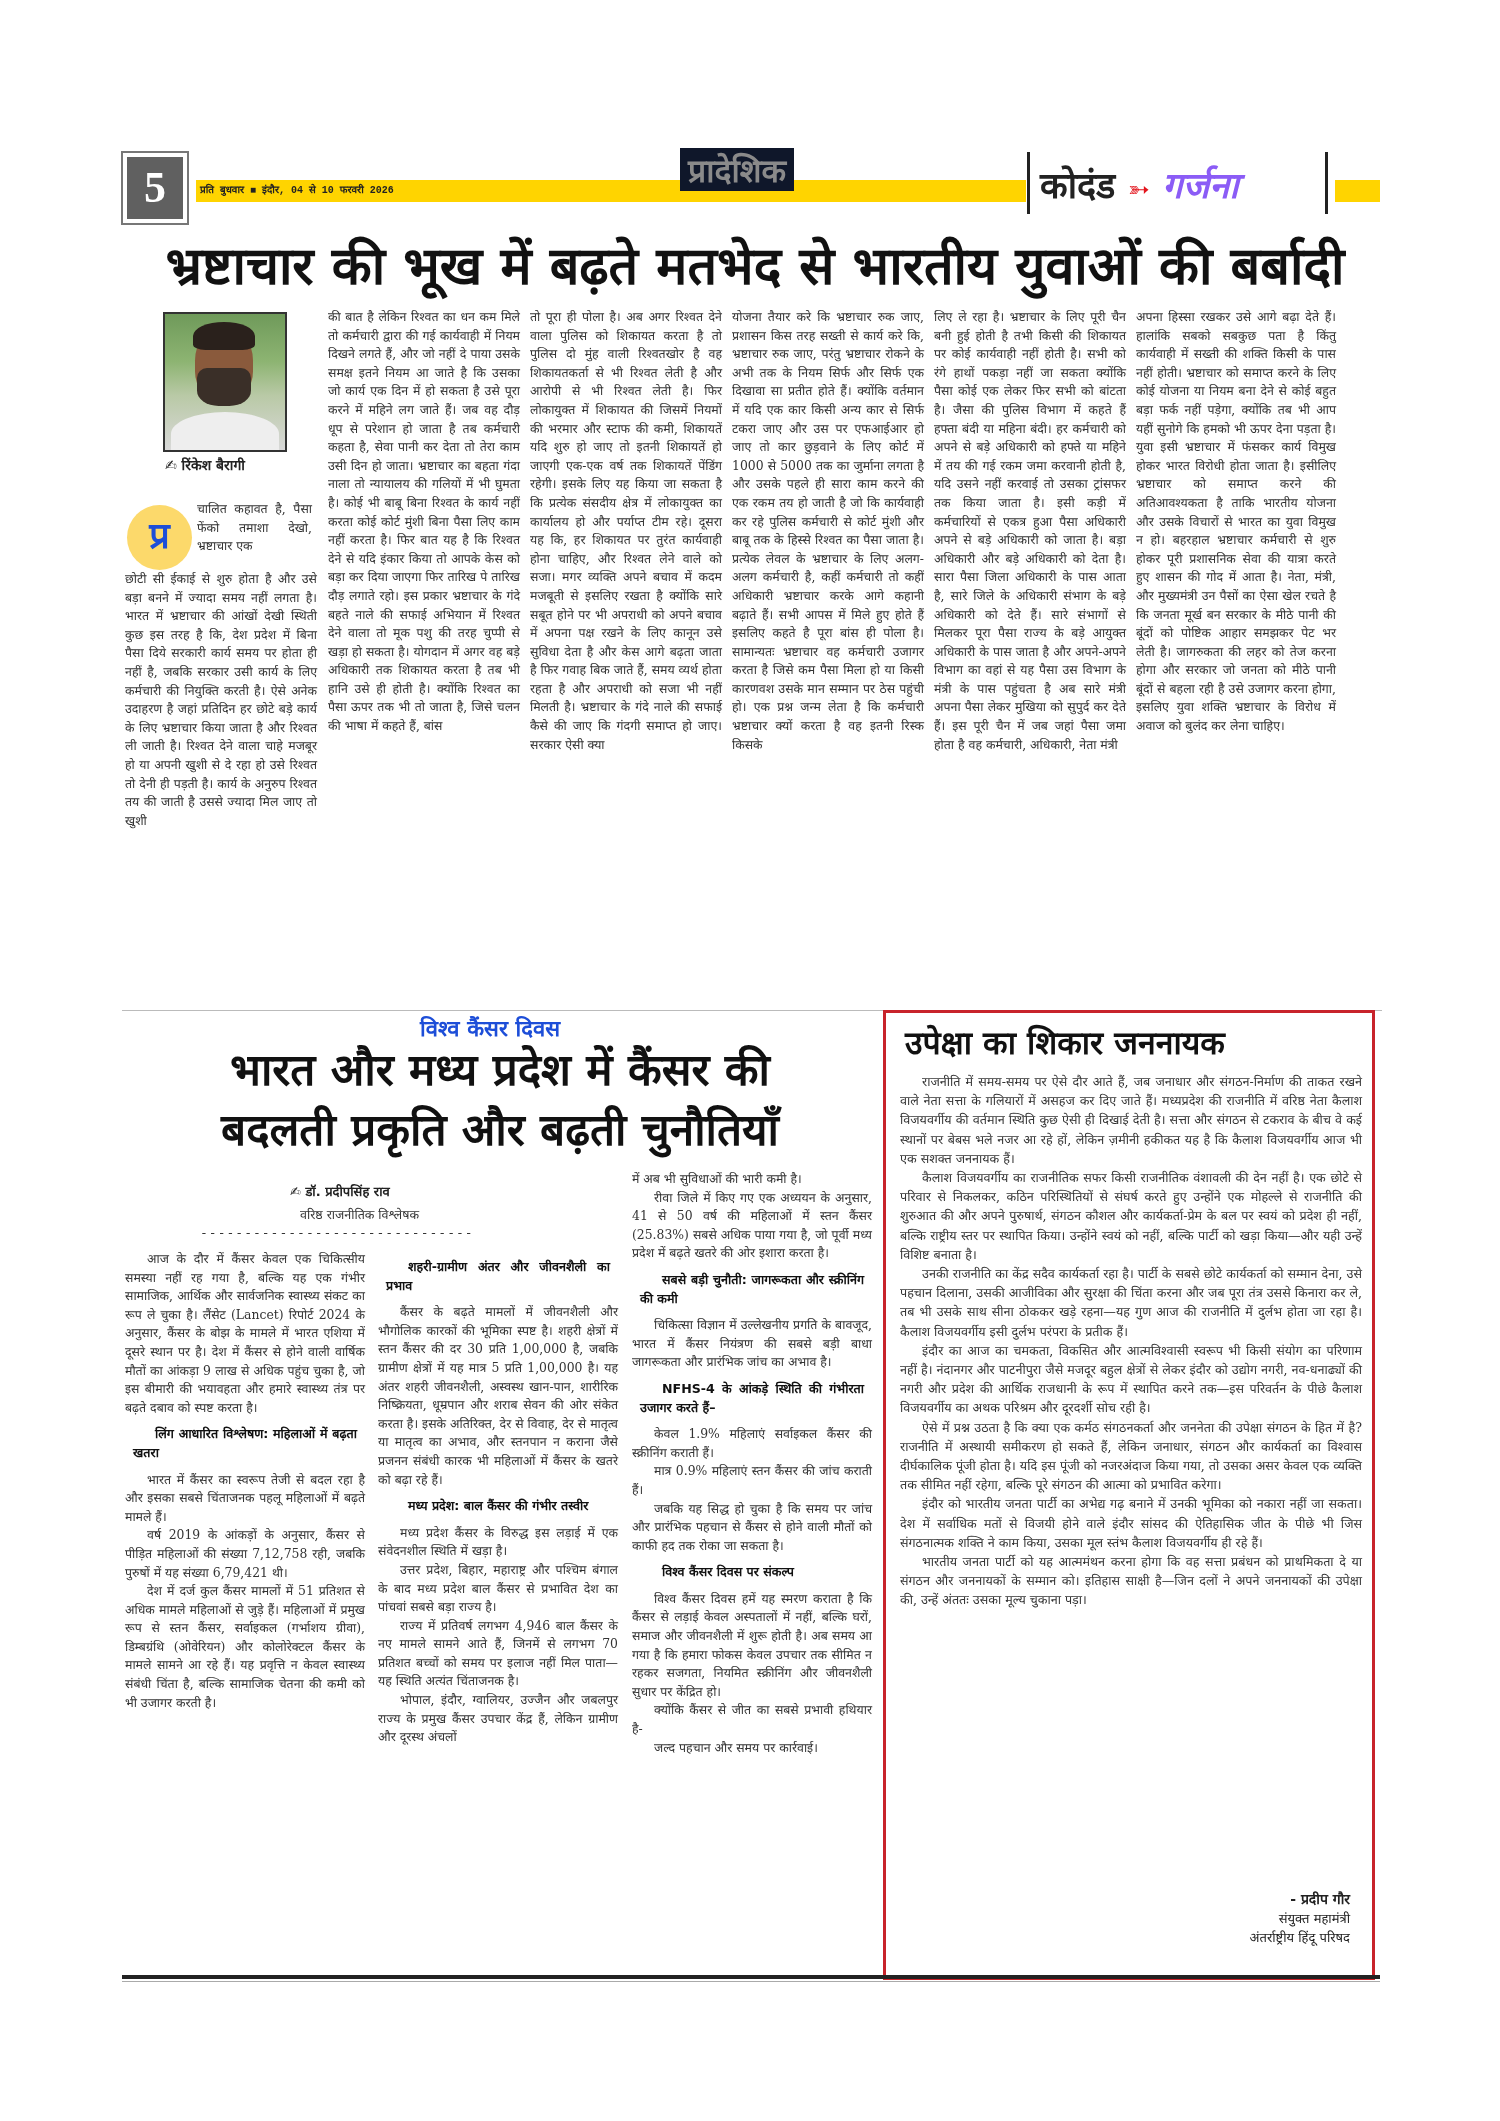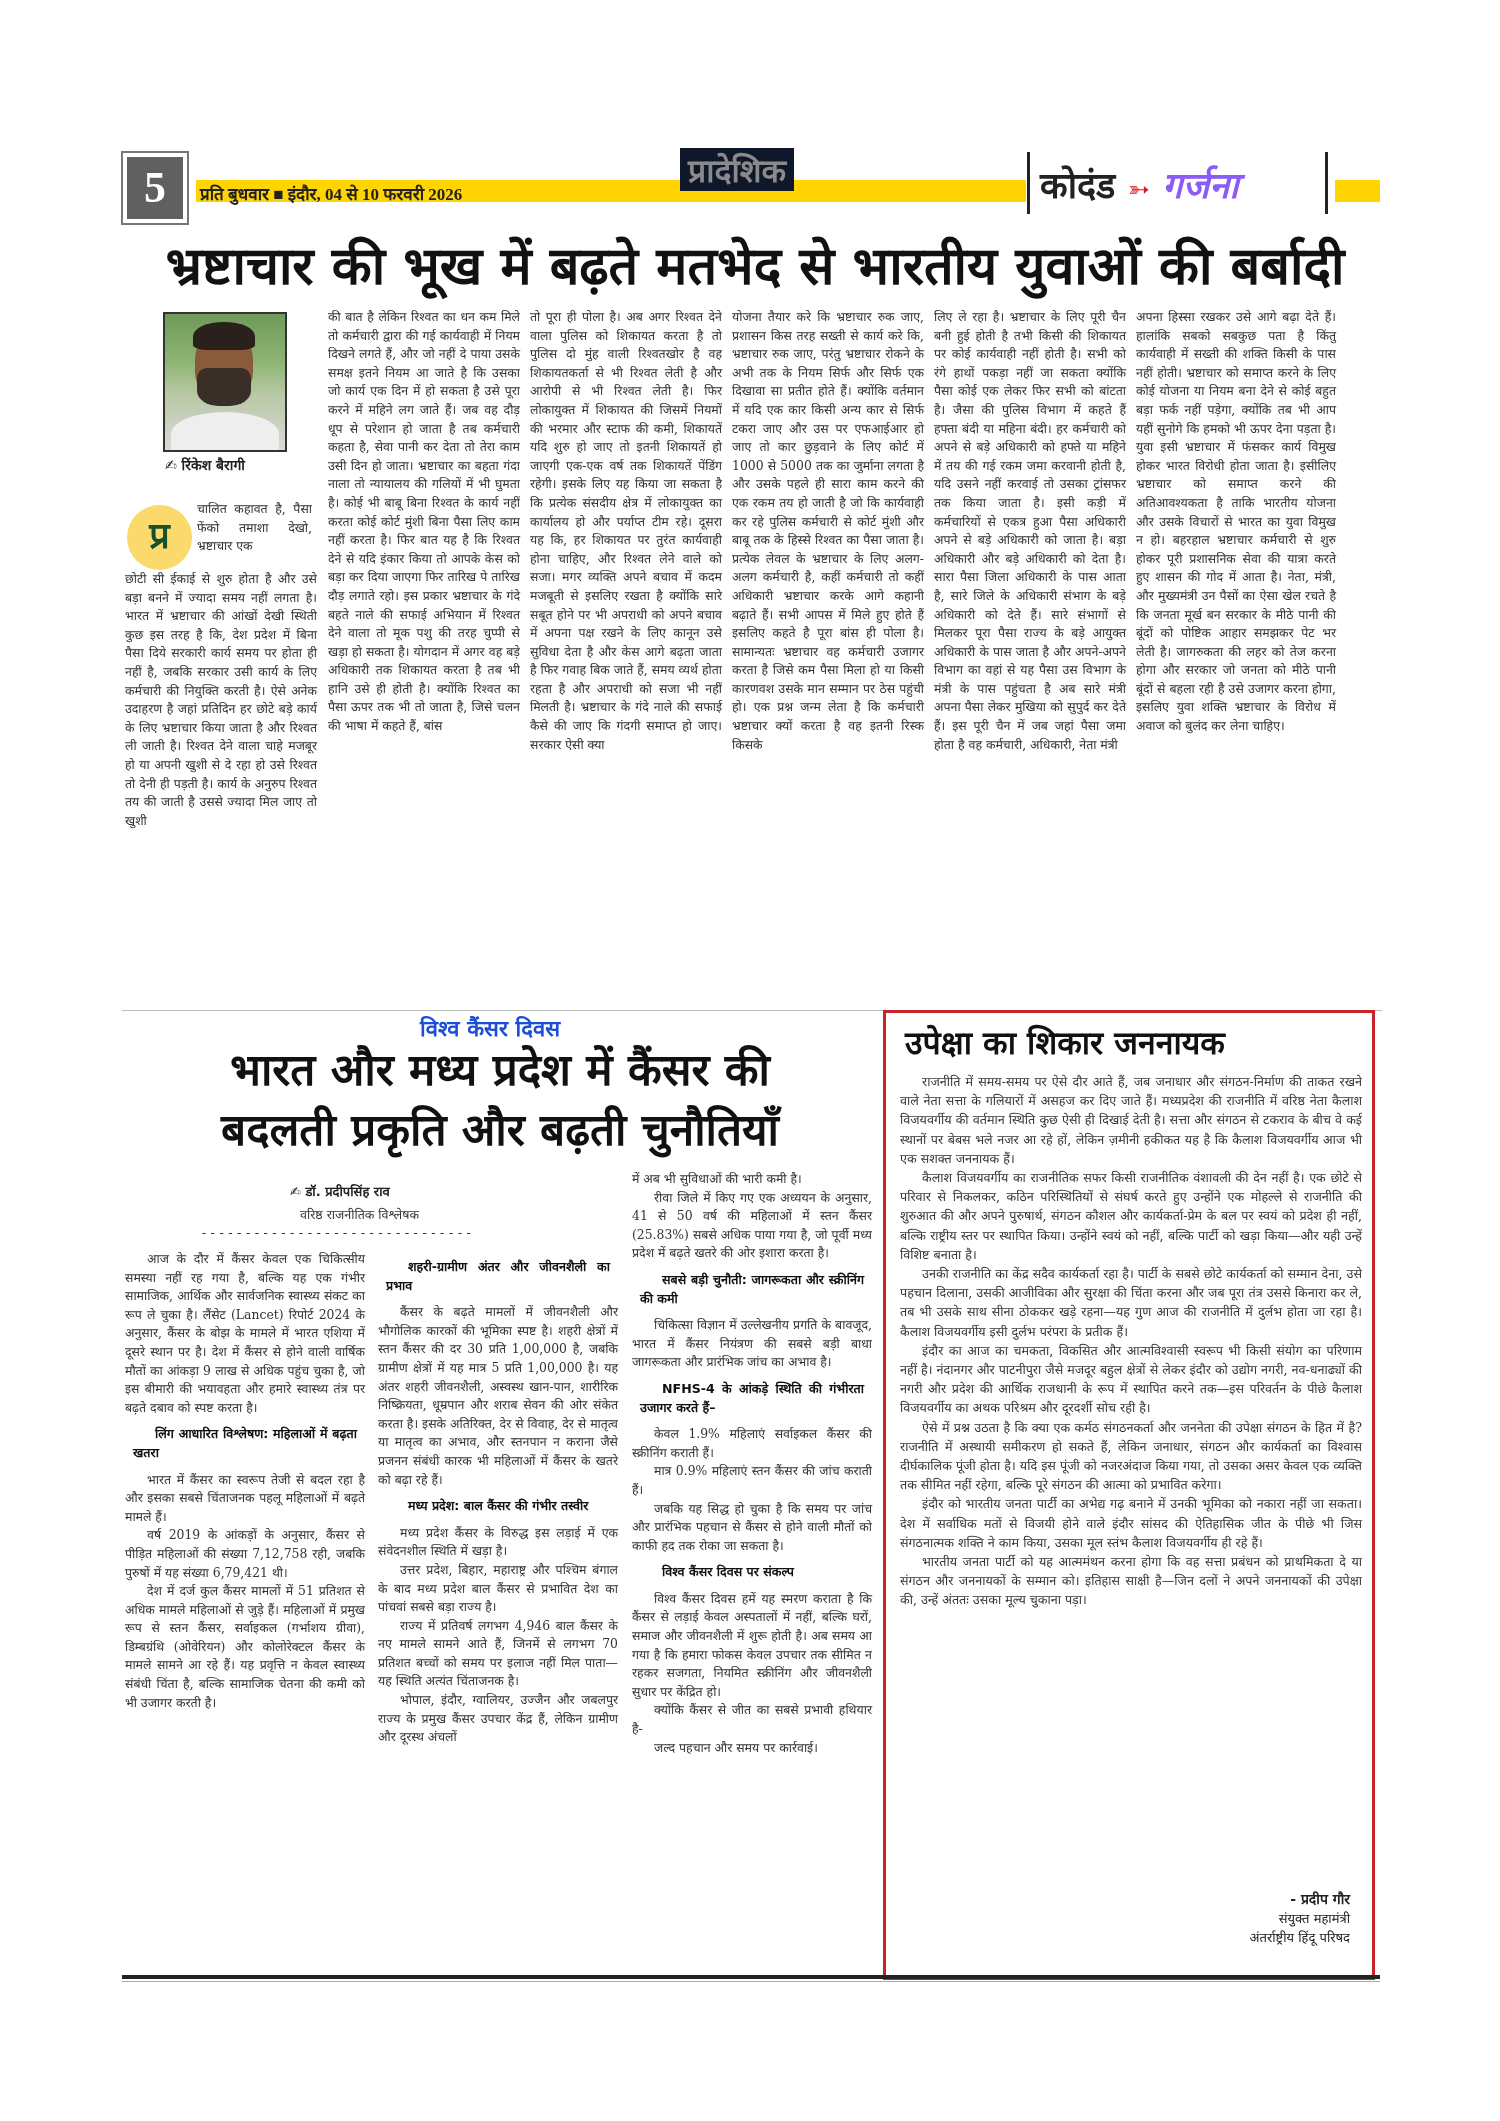--- a/index.html
+++ b/index.html
@@ -1,38 +1,38 @@
 <!DOCTYPE html>
 <html><head>
 <meta charset="utf-8">
 <style>
   html,body{margin:0;padding:0;background:#ffffff;}
   body{width:1500px;height:2121px;position:relative;overflow:hidden;font-family:"DejaVu Serif",serif;color:#222;}
   .abs{position:absolute;}
   
   .page-num{left:123px;top:153px;width:56px;height:62px;background:#606060;border:4px solid #fff;outline:2px solid #777;color:#fff;font-family:"Liberation Serif",serif;font-weight:bold;font-size:44px;text-align:center;line-height:62px;}
   .band{left:196px;top:180px;width:830px;height:22px;background:#ffd400;}
-  .band-text{left:200px;top:182px;font-family:Liberation Serif, serif;font-weight:bold;font-size:17px;color:#222;}
+  .band-text{left:200px;top:182px;font-family:Liberation Mono, monospace;font-weight:bold;font-size:10px;color:#222;}
   .section-label{left:680px;top:148px;font-family:"DejaVu Sans",sans-serif;font-weight:bold;font-size:32px;color:#8a8a8a;background:#0f172a;padding:0 8px;}
   .brand-bar1{left:1027px;top:152px;width:3px;height:62px;background:#222;}
   .brand-bar2{left:1325px;top:152px;width:3px;height:62px;background:#222;}
   .brand-yellow{left:1335px;top:180px;width:45px;height:22px;background:#ffd400;}
   .brand{left:1040px;top:160px;font-family:"DejaVu Sans",sans-serif;font-weight:bold;font-size:36px;white-space:nowrap;}
   .brand .b1{color:#222;}
   .brand .b2{color:#8b5cf6;font-style:italic;text-align:right;}
   .brand .arrow{color:#e3151d;font-size:26px;}
   .h1{left:130px;top:228px;width:1250px;font-family:"DejaVu Serif",serif;font-weight:bold;font-size:52px;color:#111;text-align:center;letter-spacing:0px;white-space:nowrap;}
   
   .photo{left:163px;top:312px;width:120px;height:136px;border:2px solid #333;background:linear-gradient(180deg,#6f9a5a 0%,#8db472 35%,#b9c9a6 60%,#d9d9d9 100%);overflow:hidden;}
   .photo .head{position:absolute;left:30px;top:14px;width:58px;height:72px;border-radius:45% 45% 40% 40%;background:#8a5a3c;}
   .photo .hair{position:absolute;left:28px;top:8px;width:62px;height:28px;border-radius:50% 50% 20% 20%;background:#2a211c;}
   .photo .beard{position:absolute;left:32px;top:54px;width:54px;height:38px;border-radius:10px 10px 40% 40%;background:#3a2f28;}
   .photo .shirt{position:absolute;left:6px;top:98px;width:108px;height:44px;border-radius:50% 50% 0 0;background:#eeeeee;}
   .byline1{left:165px;top:455px;font-family:"DejaVu Sans",sans-serif;font-weight:bold;font-size:14px;}
-  .dropcap{left:127px;top:505px;width:65px;height:65px;border-radius:50%;background:#fcd96b;font-family:"DejaVu Sans",sans-serif;font-weight:bold;font-size:36px;text-align:center;line-height:62px;color:#14532d;}
+  .dropcap{left:127px;top:505px;width:65px;height:65px;border-radius:50%;background:#fcd96b;font-family:"DejaVu Sans",sans-serif;font-weight:bold;font-size:36px;text-align:center;line-height:62px;color:#1d4ed8;}
   .col{font-size:12.4px;line-height:18.6px;text-align:justify;color:#333;}
   .col p{margin:0;}
   .c1a{left:197px;top:500px;width:115px;}
   .c1b{left:125px;top:570px;width:192px;}
   .c2{left:328px;top:308px;width:192px;}
   .c3{left:530px;top:308px;width:192px;}
   .c4{left:732px;top:308px;width:192px;}
   .c5{left:934px;top:308px;width:192px;}
   .c6{left:1136px;top:308px;width:200px;}
   .rule-mid{left:122px;top:1010px;width:1260px;height:1px;background:#bbb;}

